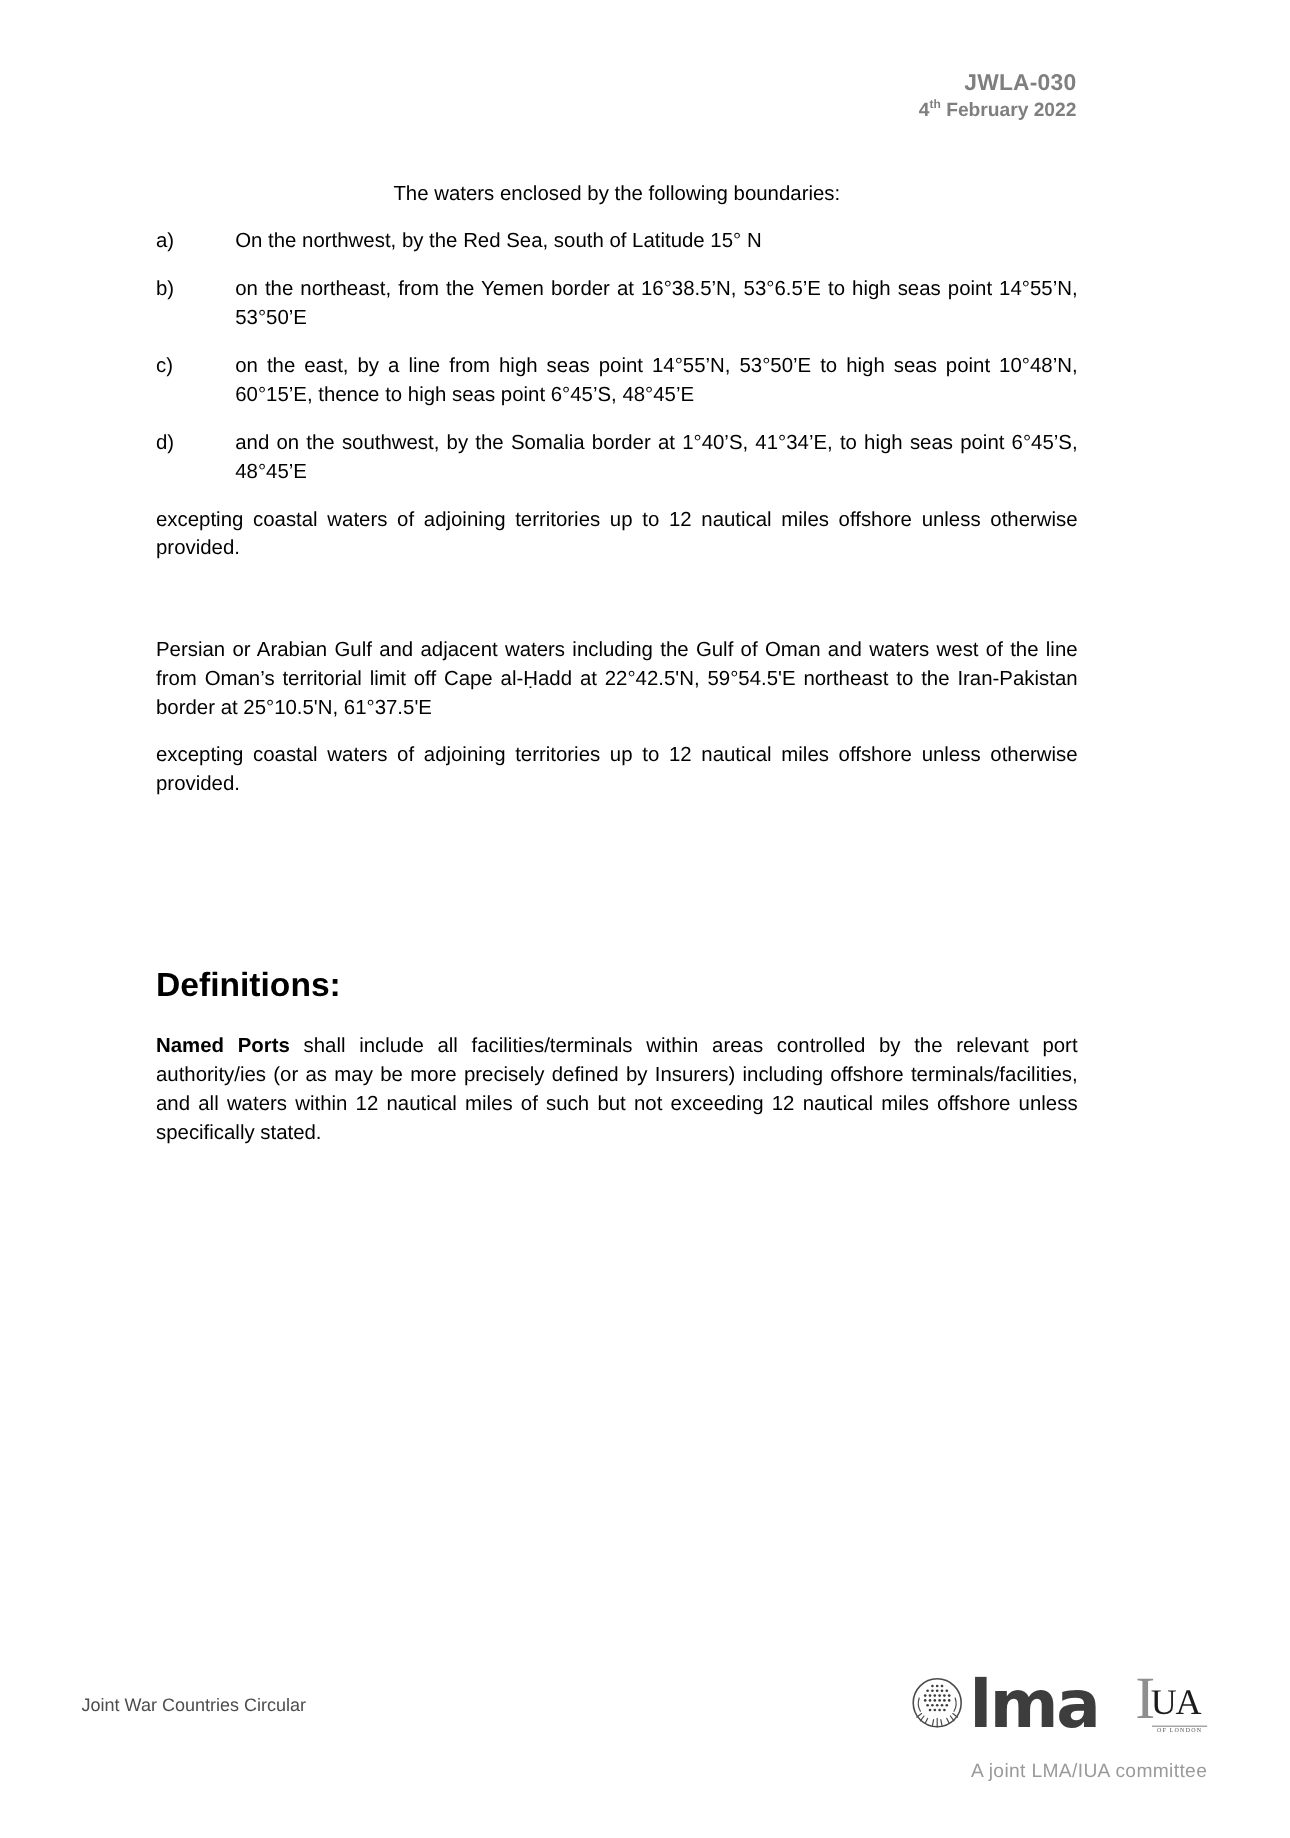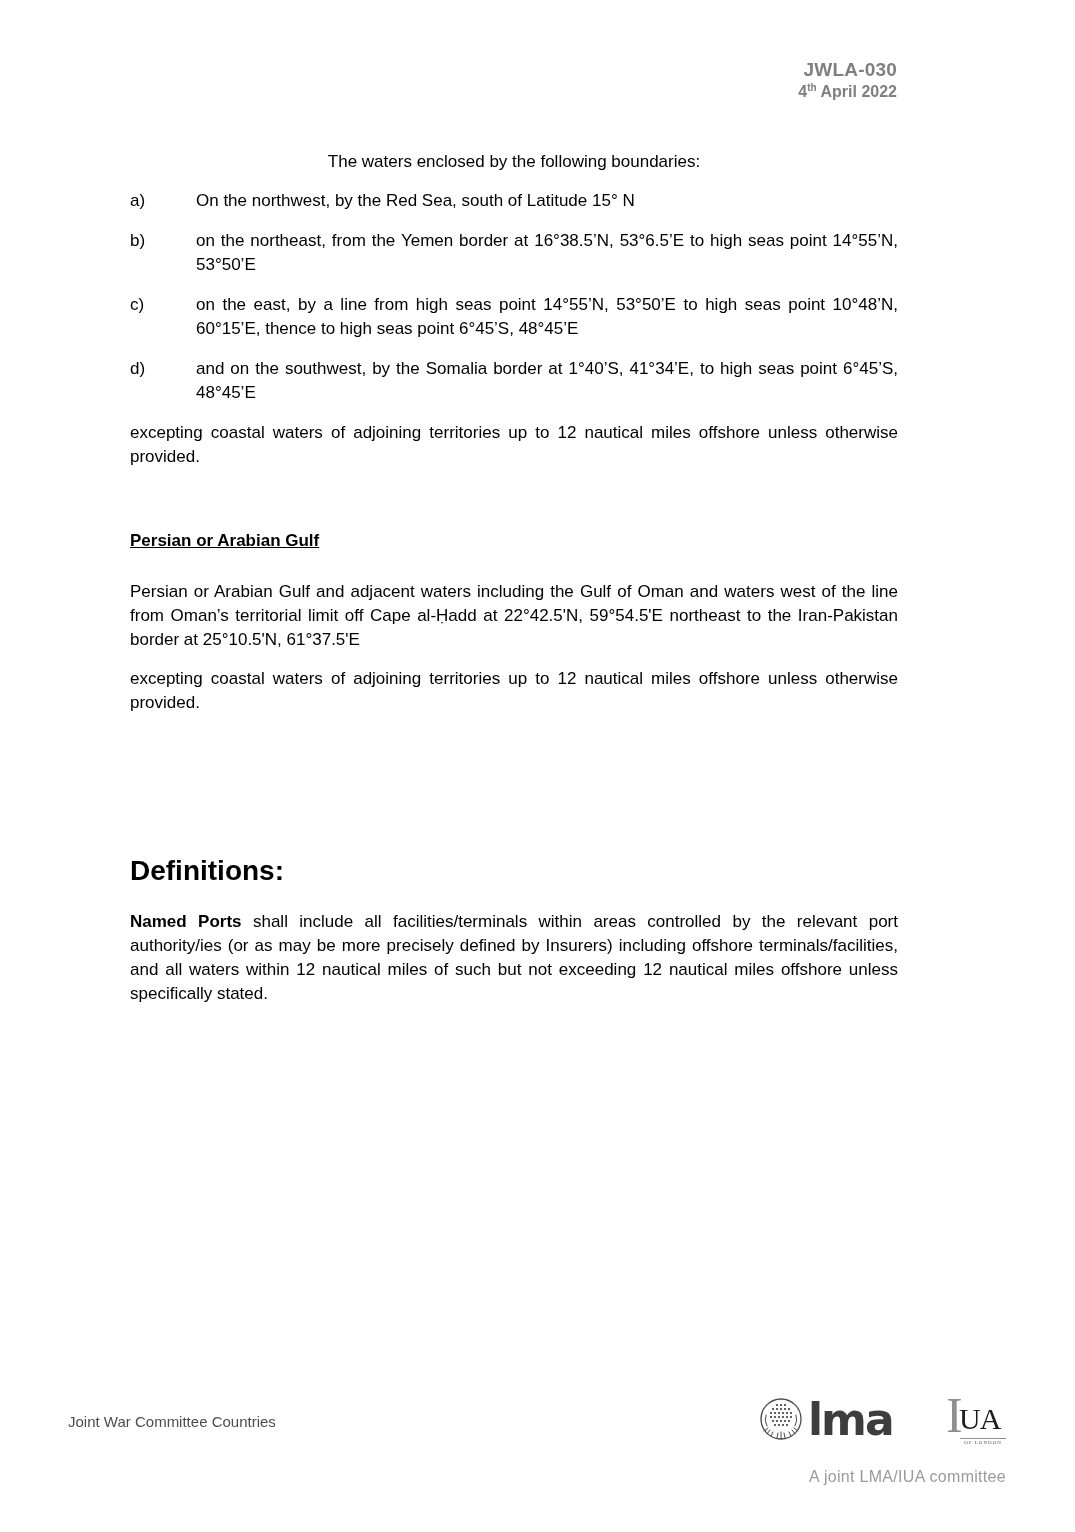--- a/index.html
+++ b/index.html
@@ -79,21 +79,21 @@
   }
   .logos-row {
     display:flex;
     align-items:center;
     justify-content:space-between;
   }
   .lma-logo { display:flex; align-items:center; }
   .lma-text {
     font-family:"DejaVu Sans", sans-serif;
     font-weight:bold;
-    font-size:44px;
+    font-size:55px;
     letter-spacing:-2px;
     color:#3d3d3d;
     line-height:44px;
     margin-left:4px;
   }
   .iua-logo {
     font-family:"Liberation Serif", serif;
     position:relative;
     width:62px; height:60px;
   }
@@ -119,21 +119,21 @@
     padding-right:2px;
   }
 </style>
 </head>
 <body>
 
 <div class="page">
 
   <div class="doc-header">
     <div class="doc-id">JWLA-030</div>
-    <div class="doc-date"><span>4</span><sup>th</sup> <span>April 2022</span></div>
+    <div class="doc-date"><span>4</span><sup>th</sup> <span>February 2022</span></div>
   </div>
 
   <div class="content">
 
 
     <p class="para intro">The waters enclosed by the following boundaries:</p>
 
     <div class="list-item">
       <span class="list-label">a)</span>
       <span>On the northwest, by the Red Sea, south of Latitude 15° N</span>
@@ -148,36 +148,35 @@
     </div>
     <div class="list-item">
       <span class="list-label">d)</span>
       <span>and on the southwest, by the Somalia border at 1°40’S, 41°34’E, to high seas point 6°45’S, 48°45’E</span>
     </div>
 
     <p class="para">excepting coastal waters of adjoining territories up to 12 nautical miles offshore unless otherwise provided.</p>
 
     <div class="gap-section"></div>
 
-    <div class="section-heading">Persian or Arabian Gulf</div>
 
     <p class="para">Persian or Arabian Gulf and adjacent waters including the Gulf of Oman and waters west of the line from Oman’s territorial limit off Cape al-Ḥadd at 22°42.5'N, 59°54.5'E northeast to the Iran-Pakistan border at 25°10.5'N, 61°37.5'E</p>
 
     <p class="para">excepting coastal waters of adjoining territories up to 12 nautical miles offshore unless otherwise provided.</p>
 
     <div class="gap-definitions"></div>
 
     <div class="definitions-heading">Definitions:</div>
 
 
     <p class="para"><strong>Named Ports</strong><span> shall include all facilities/terminals within areas controlled by the relevant port authority/ies (or as may be more precisely defined by Insurers) including offshore terminals/facilities, and all waters within 12 nautical miles of such but not exceeding 12 nautical miles offshore unless specifically stated.</span></p>
 
   </div>
 
-  <div class="footer-left">Joint War Committee Countries</div>
+  <div class="footer-left">Joint War Countries Circular</div>
 
   <div class="footer-right">
     <div class="logos-row">
       <div class="lma-logo">
         <svg width="46" height="48" viewBox="0 0 46 48">
           <circle cx="23" cy="23" r="20" fill="none" stroke="#4a4a4a" stroke-width="1.3"></circle>
           <g fill="#3d3d3d">
             <circle cx="19" cy="9" r="1.1"></circle>
               <circle cx="23" cy="9" r="1.1"></circle>
               <circle cx="27" cy="9" r="1.1"></circle>

